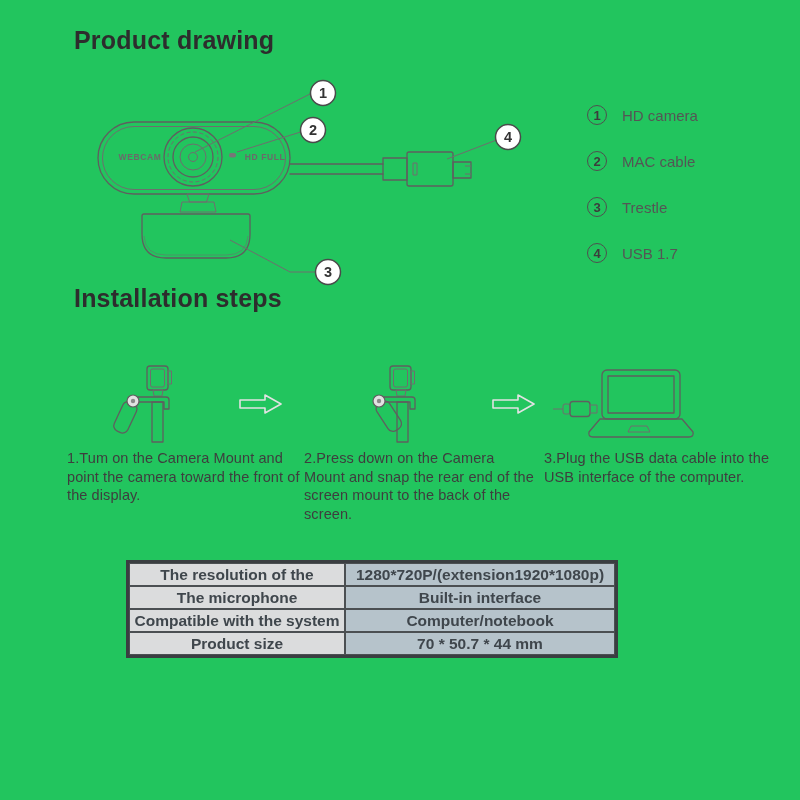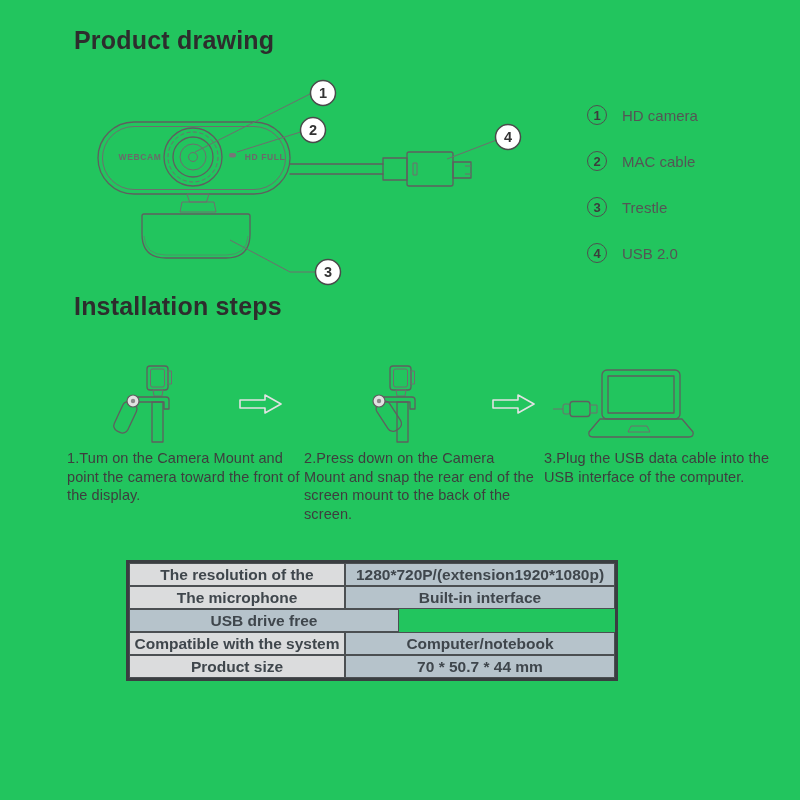--- a/index.html
+++ b/index.html
@@ -5,21 +5,21 @@
   html,body{margin:0;padding:0;background:#fff;}
   .page{
     position:relative;width:800px;height:800px;background:#22c55e;
     font-family:"Liberation Sans","DejaVu Sans",sans-serif;overflow:hidden;
   }
   .h1{
     position:absolute;left:74px;font-size:25px;font-weight:700;color:#2d2d2d;
     letter-spacing:0.2px;
   }
   .h1.product{top:26px;}
-  .h1.install{top:292px;}
+  .h1.install{top:284px;}
   svg{position:absolute;}
   .legend{position:absolute;left:587px;top:104px;}
   .legend-item{display:flex;align-items:center;height:22px;margin-bottom:24px;}
   .legend-num{
     width:20px;height:20px;border:1.6px solid #4f4f4f;border-radius:50%;
     display:flex;align-items:center;justify-content:center;
     font-size:13px;font-weight:700;color:#3c3c3c;flex:0 0 auto;box-sizing:border-box;
   }
   .legend-label{margin-left:15px;font-size:15px;color:#555;}
   .step-text{
@@ -127,21 +127,21 @@
     <div class="legend-item">
       <span class="legend-num">2</span>
       <span class="legend-label">MAC cable</span>
     </div>
     <div class="legend-item">
       <span class="legend-num">3</span>
       <span class="legend-label">Trestle</span>
     </div>
     <div class="legend-item">
       <span class="legend-num">4</span>
-      <span class="legend-label">USB 2.0</span>
+      <span class="legend-label">USB 1.7</span>
     </div>
   </div>
 
   <div class="h1 install">Installation steps</div>
 
   <svg style="left:100px;top:352px;" width="600" height="104" viewBox="0 0 600 104">
 
     <g>
       <rect class="stroke" x="47" y="14" width="21" height="24" rx="3"></rect>
       <rect class="stroke-thin" x="50.5" y="17" width="14" height="18" rx="2"></rect>
@@ -191,21 +191,20 @@
   <div class="spec-table">
     <div class="spec-row">
       <div class="spec-cell label">The resolution of the</div>
       <div class="spec-cell value">1280*720P/(extension1920*1080p)</div>
     </div>
     <div class="spec-row">
       <div class="spec-cell label">The microphone</div>
       <div class="spec-cell value">Built-in interface</div>
     </div>
     <div class="spec-row">
-      <div class="spec-cell value">USB drive free</div>
     </div>
     <div class="spec-row">
       <div class="spec-cell label">Compatible with the system</div>
       <div class="spec-cell value">Computer/notebook</div>
     </div>
     <div class="spec-row">
       <div class="spec-cell label">Product size</div>
       <div class="spec-cell value">70 * 50.7 * 44 mm</div>
     </div>
   </div>

